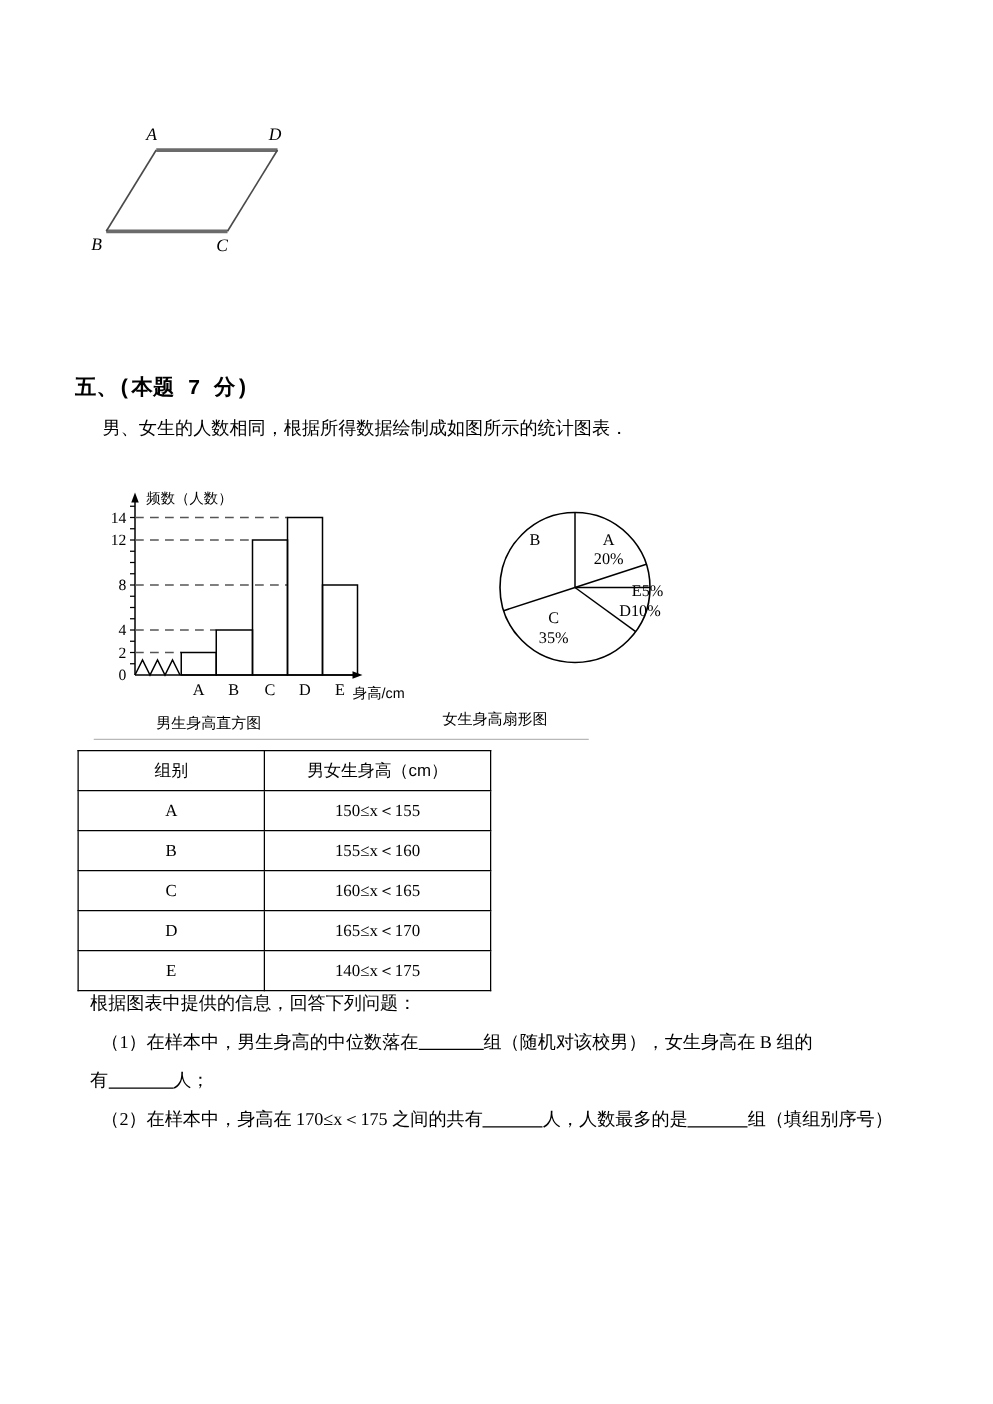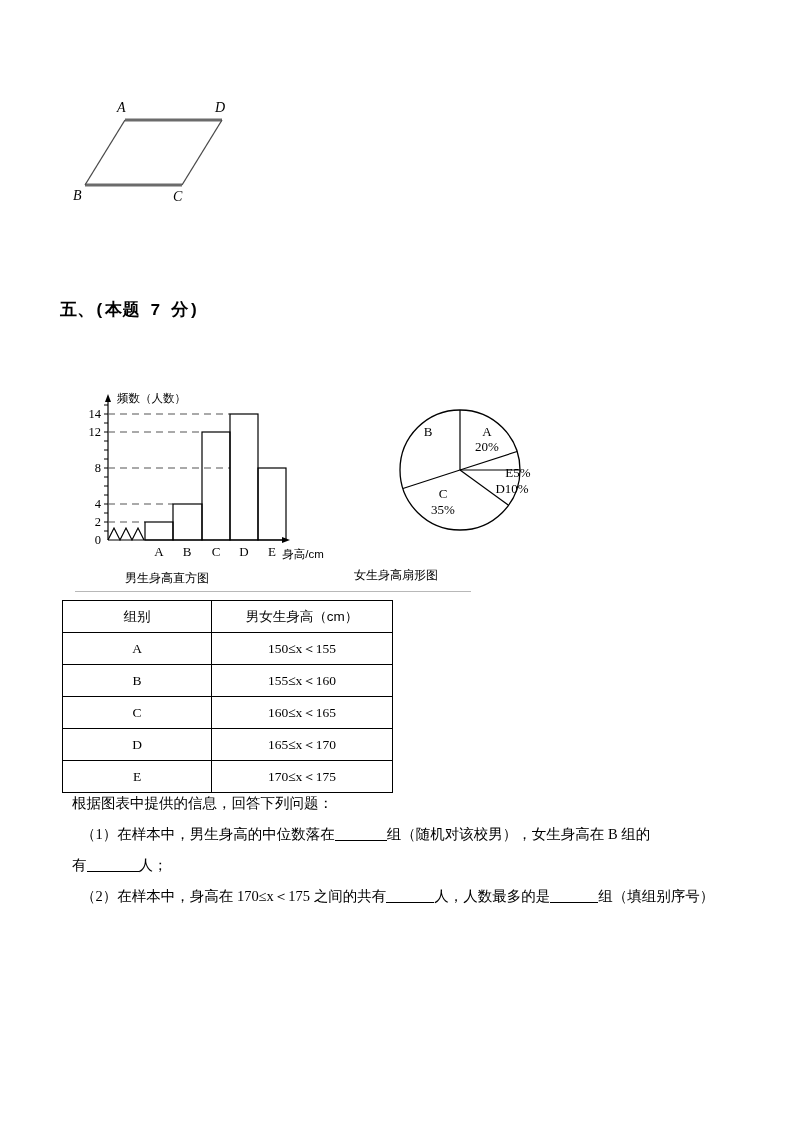--- a/index.html
+++ b/index.html
@@ -170,20 +170,21 @@
       <text x="57" y="27" font-family="Liberation Serif, serif" font-style="italic" font-size="14">A</text>
       <text x="155" y="27" font-family="Liberation Serif, serif" font-style="italic" font-size="14">D</text>
       <text x="13" y="115" font-family="Liberation Serif, serif" font-style="italic" font-size="14">B</text>
       <text x="113" y="116" font-family="Liberation Serif, serif" font-style="italic" font-size="14">C</text>
     </svg>
   </div>
 
   <div id="section-heading">五、(本题 7 分)</div>
 
   <div id="problem-statement">
+    <div class="pline indent">男、女生的人数相同，根据所得数据绘制成如图所示的统计图表．</div>
   </div>
 
   <div id="charts-row">
 
     <div id="bar-chart-figure">
       <svg width="300" height="200" viewBox="0 0 300 200">
 
         <line x1="48" y1="10" x2="48" y2="152" stroke="#000" stroke-width="1.2"></line>
         <polygon points="48,6 45,14 51,14" fill="#000"></polygon>
 
@@ -301,21 +302,21 @@
       <tr>
         <td class="col-group">C</td>
         <td class="col-range">160≤x＜165</td>
       </tr>
       <tr>
         <td class="col-group">D</td>
         <td class="col-range">165≤x＜170</td>
       </tr>
       <tr>
         <td class="col-group">E</td>
-        <td class="col-range">170≤x＜175</td>
+        <td class="col-range">140≤x＜175</td>
       </tr>
     </tbody>
   </table>
 
   <div id="questions">
 
     <div class="qline">根据图表中提供的信息，回答下列问题：</div>
 
     <div class="qline indent"><span>（1）在样本中，男生身高的中位数落在</span><span class="blank"></span><span>组（随机对该校男），女生身高在 B 组的</span></div>
 

